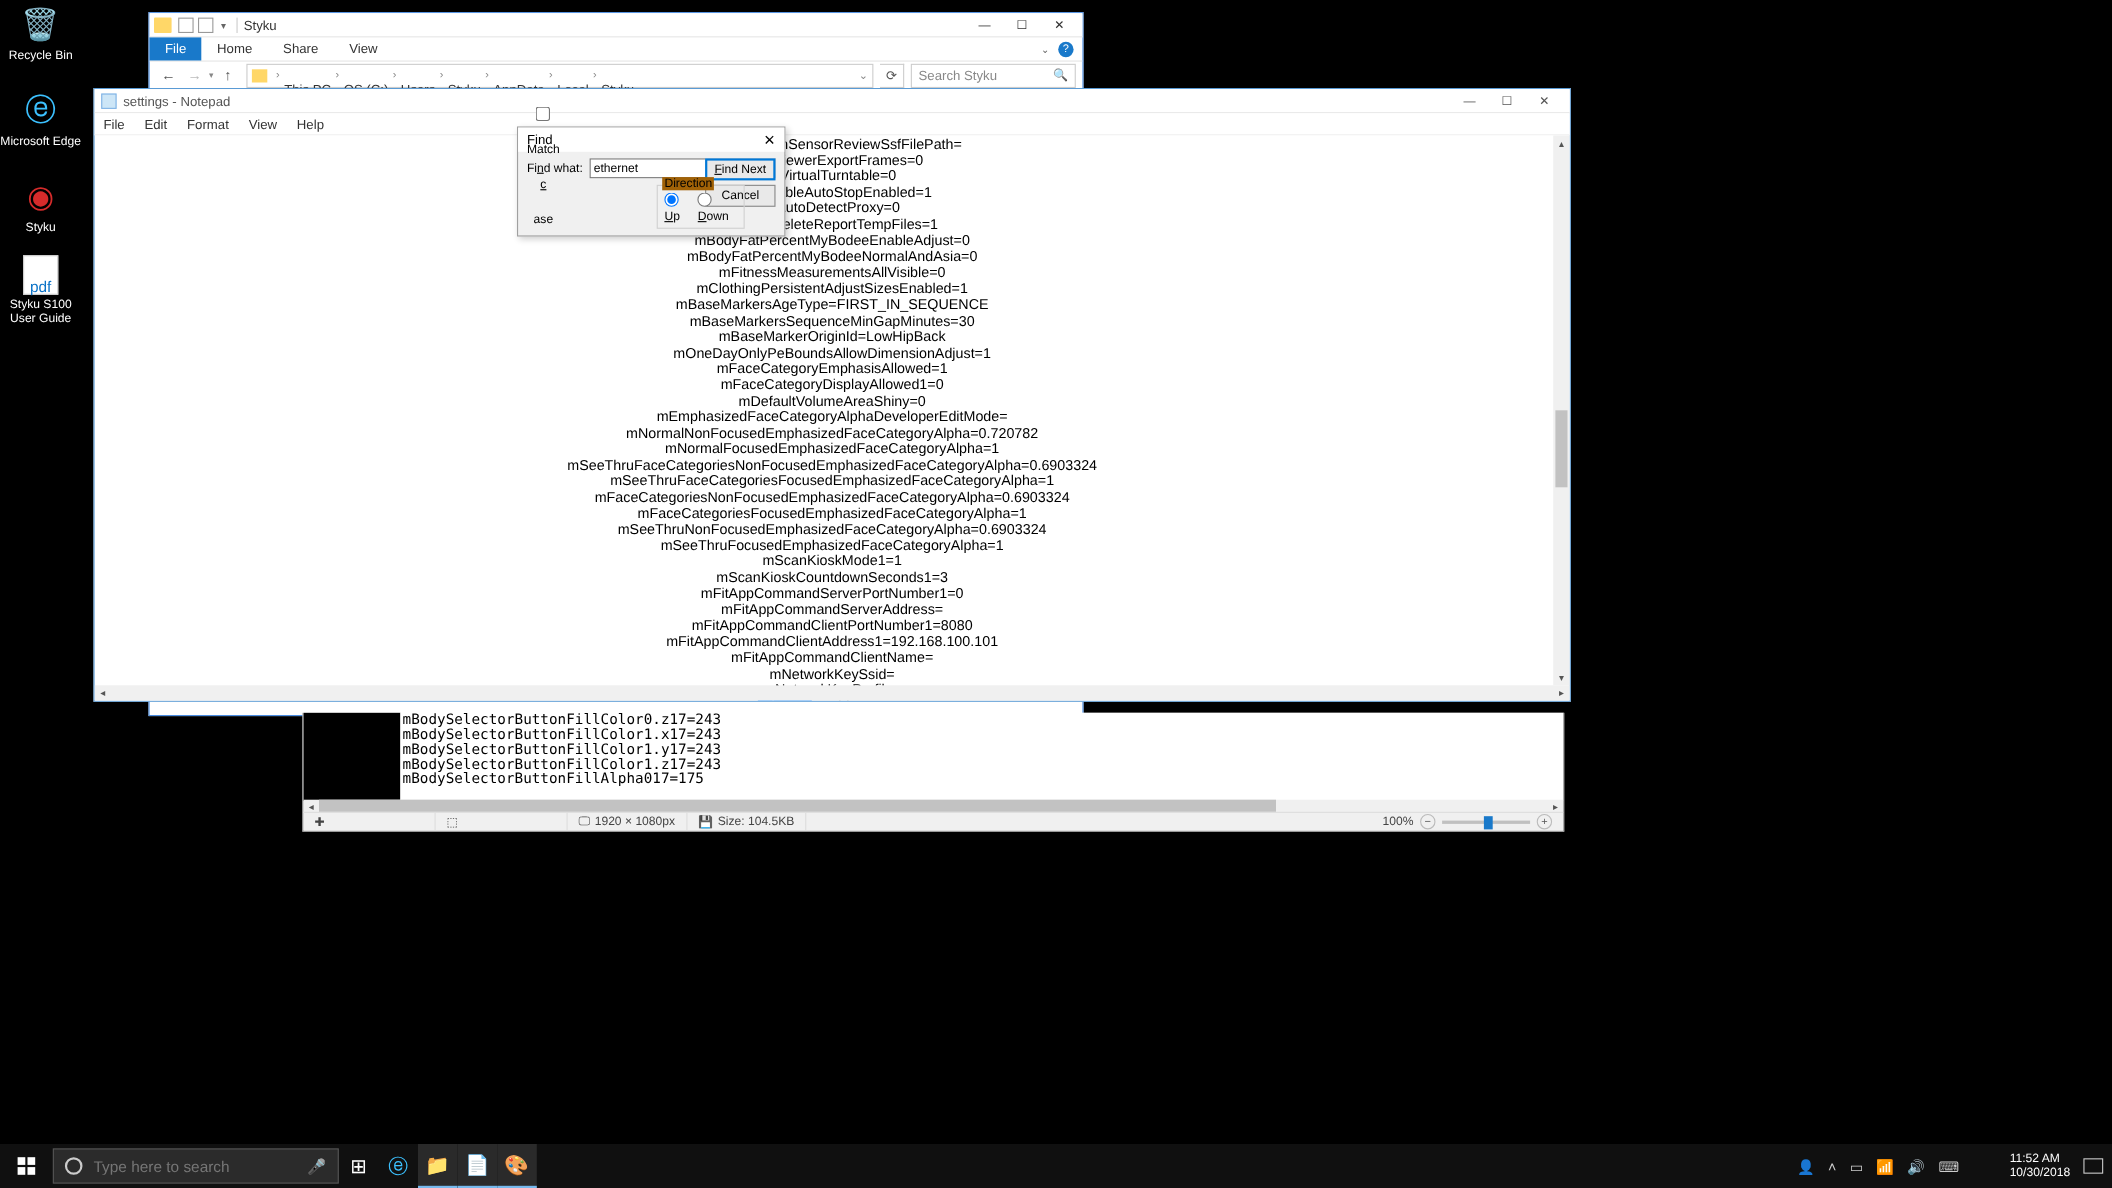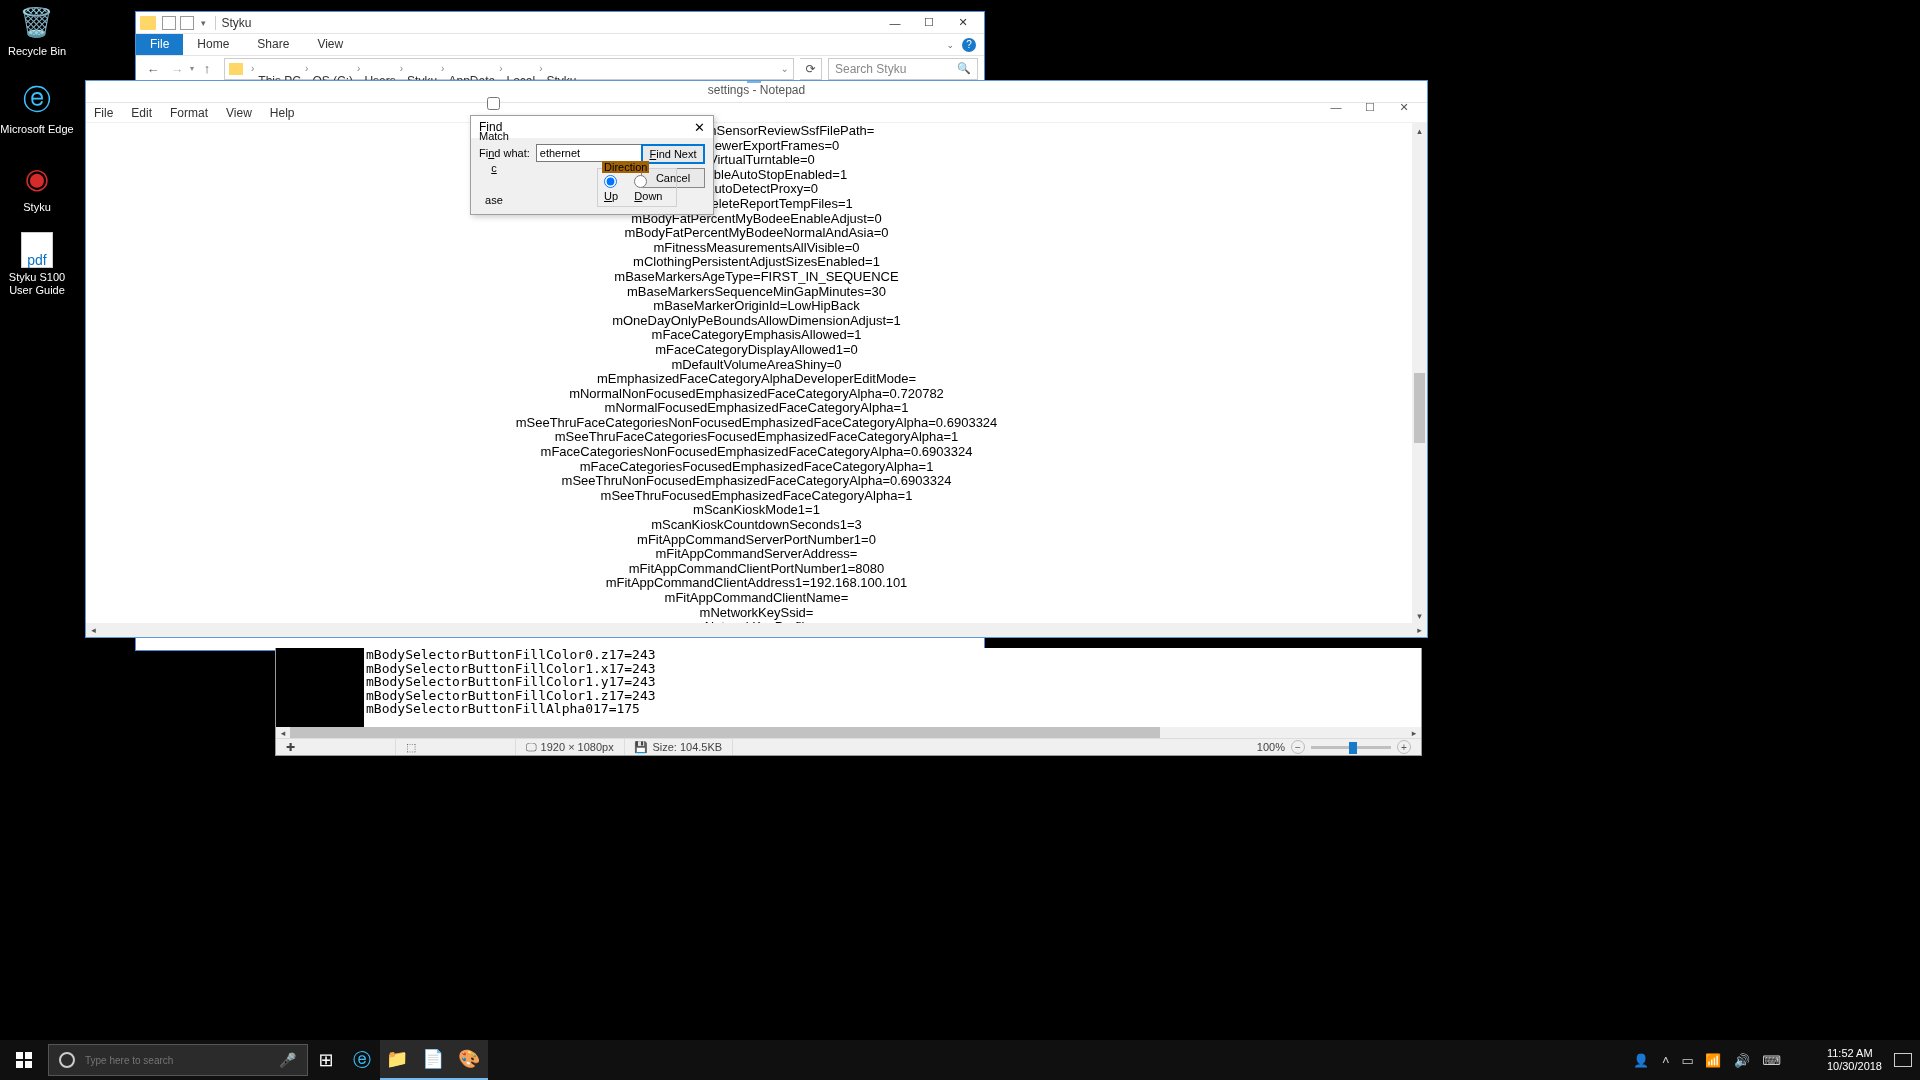--- a/index.html
+++ b/index.html
@@ -40,21 +40,21 @@
 .explorer-nav .addr .tail{margin-left:auto;color:#888;font-size:10px;}
 .explorer-nav .refresh{width:22px;height:22px;border:1px solid #ccc;border-left:none;display:flex;align-items:center;justify-content:center;font-size:12px;color:#555;margin-right:4px;}
 .explorer-nav .search { width: 150px; height: 22px; border: 1px solid #ccc; font-size: 12px; color: #888; padding: 0 6px; display: flex; align-items: center; position:relative; }
 .explorer-nav .search .mag{position:absolute;right:6px;color:#888;font-size:11px;}
 
 
 .notepad {
   position: absolute; left: 85px; top: 80px; width: 1343px; height: 558px;
   background: #fff; border: 1px solid #5a9bd5;
 }
-.notepad-titlebar { height: 22px; display: flex; align-items: center; padding: 0 6px; background: #fff; border-bottom: 1px solid #e5e5e5; flex-direction: column; }
+.notepad-titlebar { height: 22px; display: flex; align-items: center; padding: 0 6px; background: #fff; border-bottom: 1px solid #e5e5e5; }
 .notepad-titlebar .icon { width: 14px; height: 14px; background: #cde6f7; border: 1px solid #7fb2e5; margin-right: 6px; }
 .notepad-titlebar .title { font-size: 12px; color: #555; }
 .notepad-titlebar .win-controls { margin-left: auto; display: flex; }
 .notepad-titlebar .win-controls span { width: 34px; height: 20px; display: flex; align-items: center; justify-content: center; font-size: 11px; color: #555; }
 .notepad-menubar { height: 20px; display: flex; align-items: center; padding: 0 4px; font-size: 12px; gap: 10px; background: #fff; border-bottom: 1px solid #f0f0f0; color: #333; }
 .notepad-menubar span { padding: 1px 4px; }
 .notepad-body { position: relative; height: calc(100% - 42px); overflow: hidden; text-align: center; }
 .notepad-body pre { font-family: Consolas, "Courier New", monospace; font-size: 13px; line-height: 13.6px; padding: 1px 2px; white-space: pre; color: #000; }
 .notepad-body .highlight { background: #3399ff; color: #fff; }
 .scroll-v { position: absolute; right: 0; top: 0; bottom: 14px; width: 15px; background: #f0f0f0; }
@@ -102,21 +102,21 @@
 .paint .status .slider .knob { position: absolute; left: 38px; top: -4px; width: 8px; height: 12px; background: #1979ca; }
 .paint .status .zb{width:14px;height:14px;border:1px solid #bbb;border-radius:50%;display:flex;align-items:center;justify-content:center;font-size:10px;color:#555;}
 
 
 .taskbar { position: absolute; left: 0; right: 0; bottom: 0; height: 40px; background: #101010; display: flex; align-items: center; color: #fff; }
 .taskbar .start { width: 48px; height: 100%; display: flex; align-items: center; justify-content: center; }
 .taskbar .start .win-logo { width: 16px; height: 16px; display: grid; grid-template: 1fr 1fr / 1fr 1fr; gap: 2px; }
 .taskbar .start .win-logo span { background: #fff; }
 .taskbar .search { width: 260px; height: 32px; background: #2b2b2b; margin: 0 0 0 0; display: flex; align-items: center; padding: 0 10px; gap: 10px; border: 1px solid #555; }
 .taskbar .search .circle { width: 16px; height: 16px; border: 2px solid #ccc; border-radius: 50%; }
-.taskbar .search input { flex: 1; background: transparent; border: none; color: #f97316; font-size: 10px; outline: none; }
+.taskbar .search input { flex: 1; background: transparent; border: none; color: #f97316; font-size: 14px; outline: none; }
 .taskbar .search .mic { color: #ccc; font-size: 14px; }
 .taskbar .tb-icon { width: 36px; height: 100%; display: flex; align-items: center; justify-content: center; font-size: 18px; }
 .taskbar .tb-icon.active { border-bottom: 2px solid #76b9ed; background: #2a2a2a; }
 .taskbar .tray { margin-left: auto; display: flex; align-items: center; height: 100%; gap: 12px; padding: 0 8px; font-size: 12px; }
 .taskbar .tray .clock { text-align: left; line-height: 1.2; font-size: 11px; margin-left: 34px; }
 .taskbar .tray .notif { width: 18px; height: 14px; border: 1px solid #ccc; }
 .taskbar .tray .ico{color:#ccc;font-size:13px;}
 
 .und{text-decoration:underline;}
 </style>

